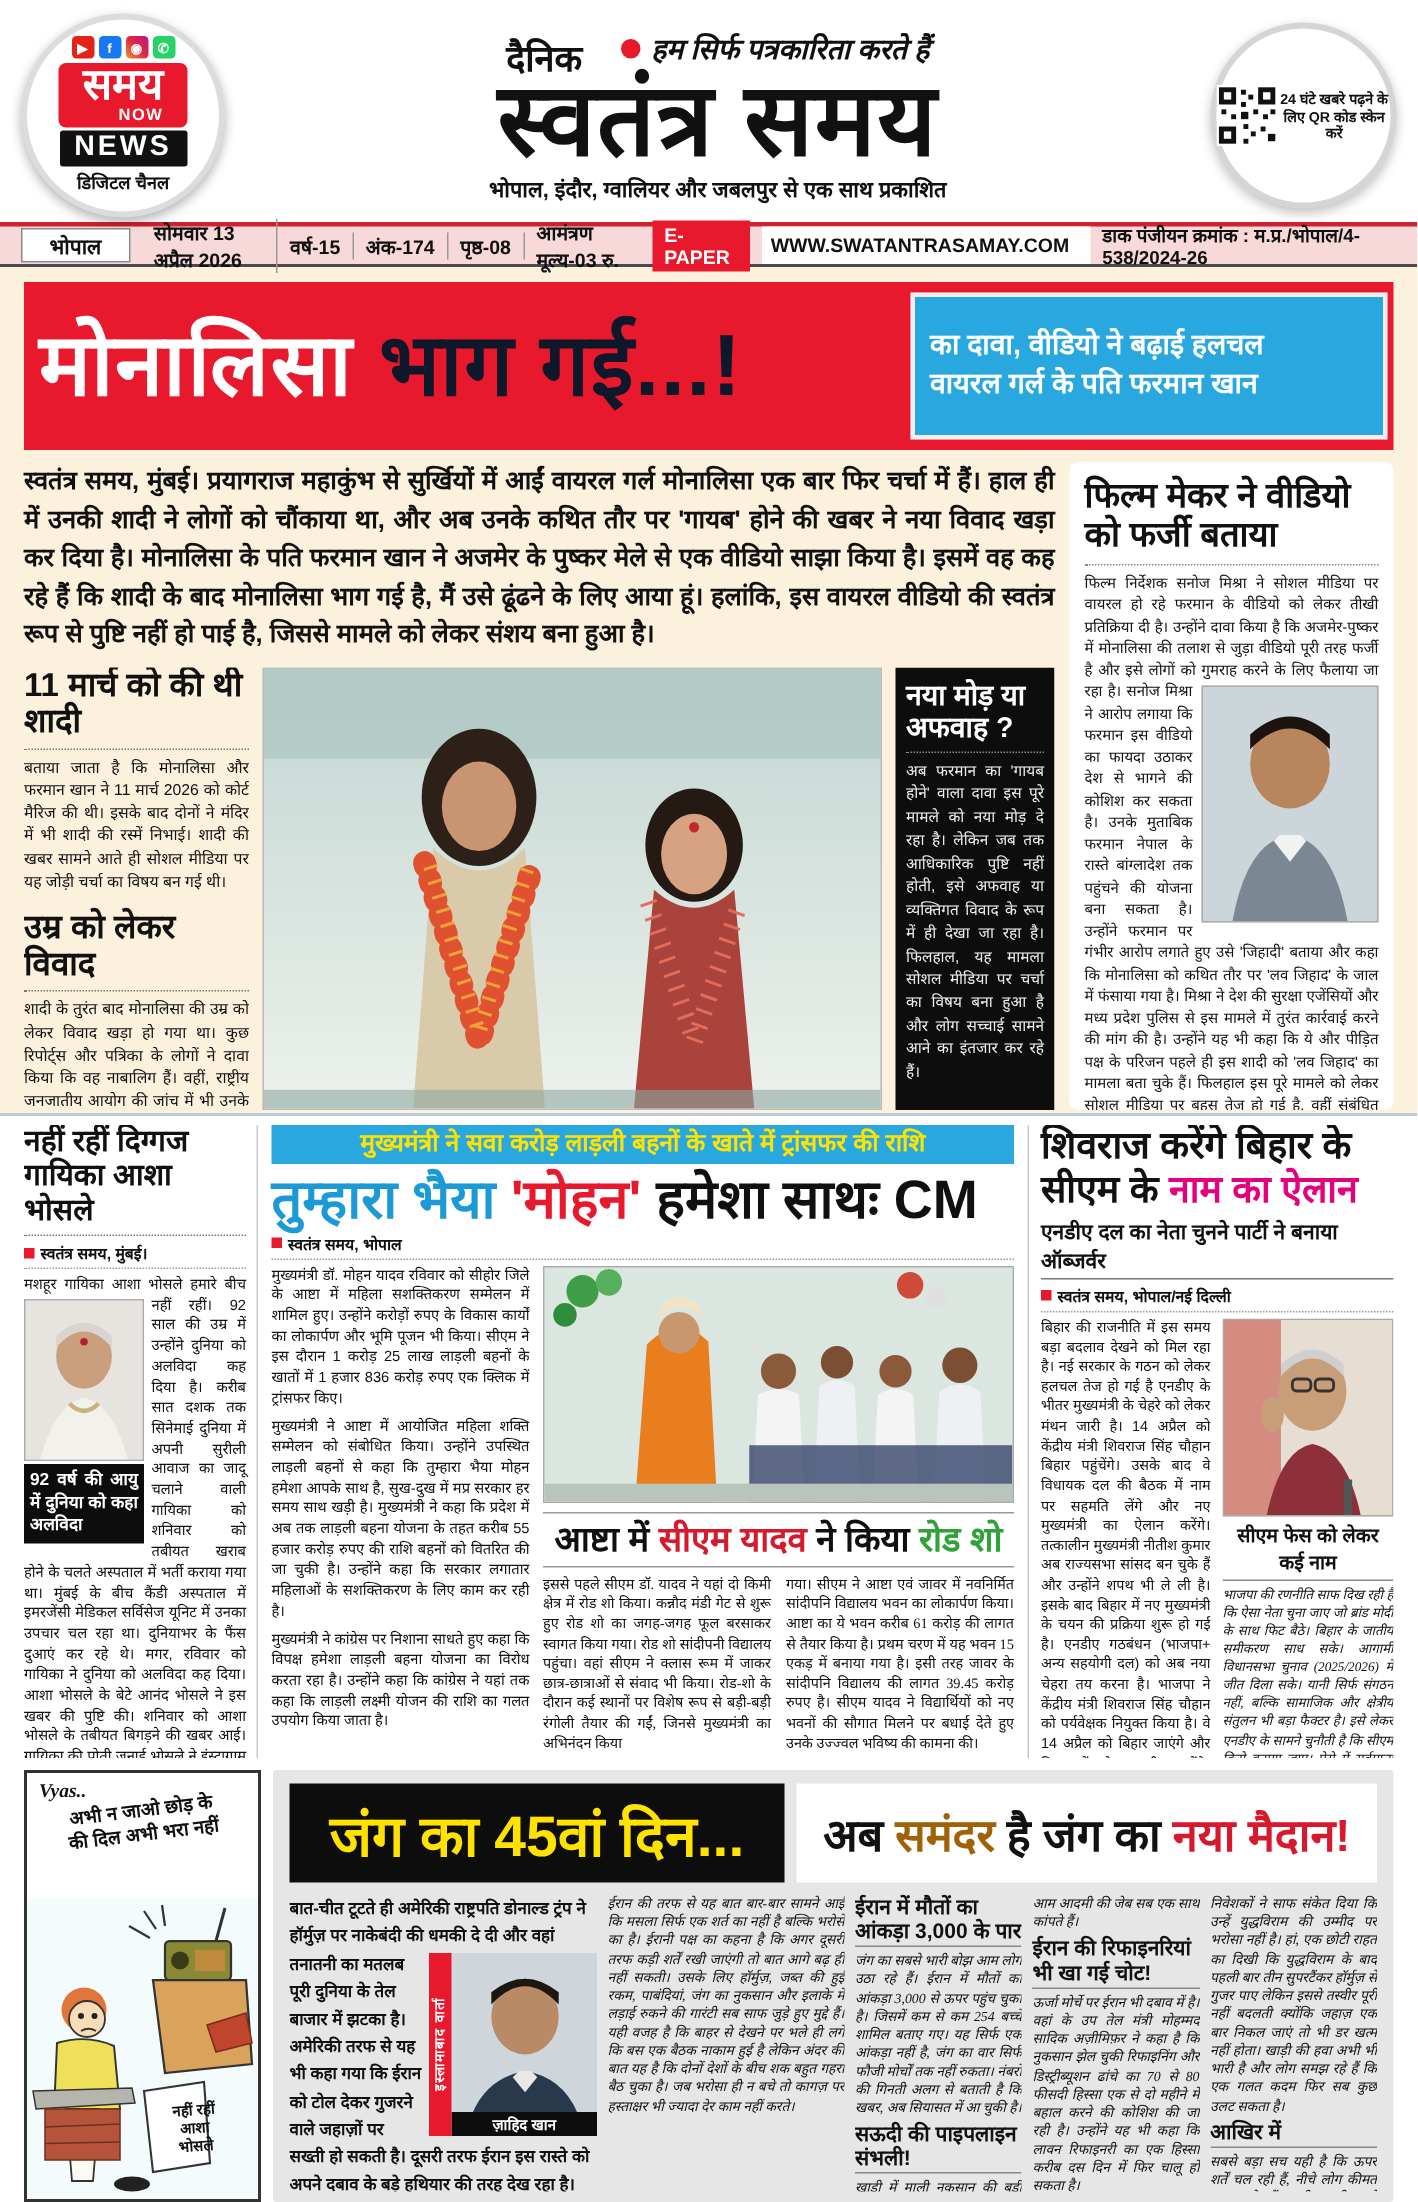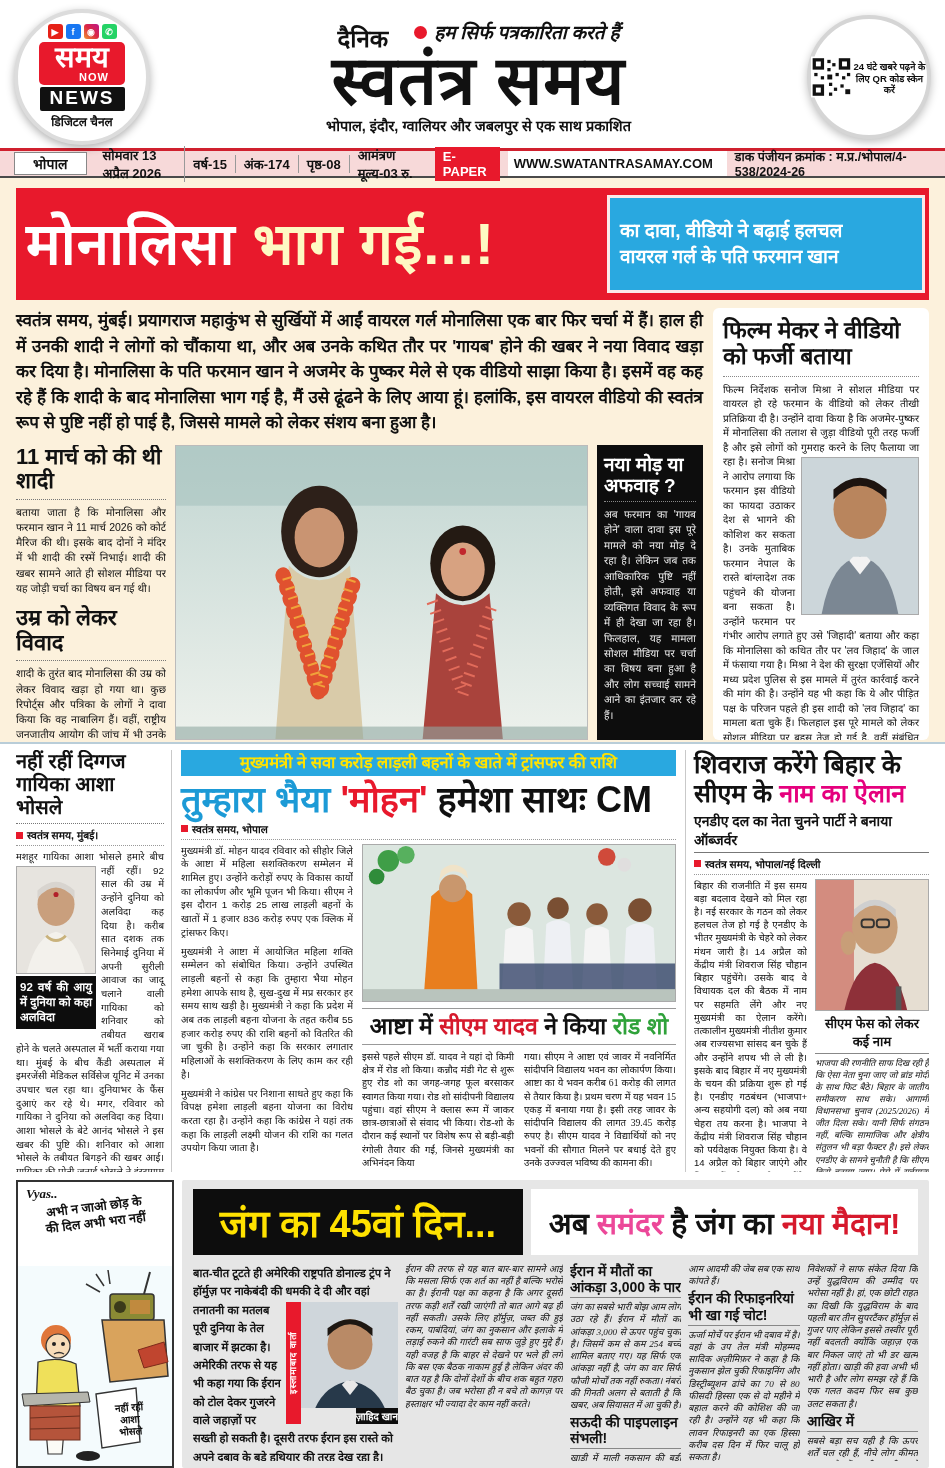--- a/index.html
+++ b/index.html
@@ -36,21 +36,21 @@
 .dl-items span{padding:0 8px;border-right:1px solid #999;}
 .dl-items span:last-child{border-right:none;}
 .epaper-chip{background:#e8192c;color:#fff;padding:2px 8px;font-size:13px;}
 .website-seg{background:#fff;padding:2px 14px 2px 6px;align-self:stretch;display:flex;align-items:center;}
 .postal{margin-left:auto;font-size:12.5px;}
 
 
 .lead{height:566px;background:#fcf1dc;padding:10px 16px 8px;border-bottom:2px solid #b9cdd8;}
 .headline-row{position:relative;height:112px;background:#e8192c;display:flex;align-items:center;padding-left:10px;}
 .main-head{font-weight:900;font-size:58px;line-height:1;letter-spacing:1px;white-space:nowrap;}
-.mh-white{color:#fff;}.mh-yellow{color:#fef9c3;}
+.mh-white{color:#fff;}.mh-yellow{color:#0f172a;}
 .claim-box{position:absolute;right:4px;top:7px;bottom:7px;width:318px;background:#29a8e0;border:3px solid #fce9e9;color:#fff;font-weight:800;font-size:19px;line-height:1.35;display:flex;flex-direction:column;justify-content:center;padding:4px 10px;}
 .lead-main{display:flex;margin-top:8px;gap:10px;height:432px;}
 .lead-left{flex:1;display:flex;flex-direction:column;}
 .lead-intro{font-size:17px;font-weight:600;line-height:1.5;text-align:justify;}
 .lead-intro .dl-bold{font-weight:900;}
 .lead-cols{display:flex;gap:9px;margin-top:9px;flex:1;overflow:hidden;}
 .subcol{width:150px;overflow:hidden;}
 .sec-title{font-size:22px;font-weight:900;line-height:1.12;border-bottom:1px dotted #777;padding-bottom:5px;margin-bottom:5px;}
 .body-txt{font-size:10.5px;line-height:1.45;text-align:justify;}
 .mt8{margin-top:10px;}
@@ -106,32 +106,32 @@
 .bottom-row{height:292px;display:flex;padding:4px 16px 0;gap:8px;}
 .cartoon{width:158px;border:2px solid #333;background:#fff;position:relative;overflow:hidden;}
 .cartoon-sig{position:absolute;top:4px;left:8px;font-family:"Liberation Serif",serif;font-style:italic;font-weight:700;font-size:13px;}
 .cartoon-caption{position:absolute;top:18px;left:4px;right:4px;text-align:center;font-weight:800;font-size:12.5px;line-height:1.25;transform:rotate(-7deg);}
 .cartoon svg{position:absolute;bottom:0;left:0;width:100%;height:200px;}
 .paper-note{position:absolute;bottom:28px;right:14px;width:56px;text-align:center;font-weight:800;font-size:10px;line-height:1.2;transform:rotate(-4deg);}
 .war-box{flex:1;background:#e6e6e6;border-radius:2px;padding:9px 11px;overflow:hidden;}
 .war-top{display:flex;gap:8px;height:66px;}
 .day-banner{width:330px;background:#0d0d0d;color:#ffe200;font-size:38px;font-weight:900;display:flex;align-items:center;justify-content:center;white-space:nowrap;}
 .war-headline{flex:1;background:#fff;display:flex;align-items:center;justify-content:center;font-size:30px;font-weight:900;white-space:nowrap;gap:8px;}
-.wh-blue{color:#ec4899;font-family:Liberation Serif, serif;}.wh-red{color:#d6192c;}
+.wh-blue{color:#a16207;font-family:Liberation Serif, serif;}.wh-red{color:#d6192c;}
 .war-cols{display:flex;gap:7px;margin-top:8px;height:198px;overflow:hidden;}
 .war-col{overflow:hidden;}
 .w1{width:205px;}
 .w2{width:158px;}
 .w3{flex:1;}
 .w4{flex:1;}
 .w5{flex:1;}
 .war-bold{font-size:11.3px;font-weight:800;line-height:1.45;text-align:justify;}
 .islamabad-photo{float:right;width:112px;height:122px;margin:2px 0 3px 5px;display:flex;}
 .isb-strip{width:15px;background:#e8192c;color:#fff;font-size:9px;font-weight:800;writing-mode:vertical-rl;transform:rotate(180deg);text-align:center;letter-spacing:1px;}
-.isb-right{flex:1;display:flex;flex-direction:column;align-items:flex-end;}
+.isb-right{flex:1;display:flex;flex-direction:column;}
 .isb-right svg{flex:1;width:100%;display:block;background:#cfd6db;}
 .isb-cap{background:#0d0d0d;color:#fff;font-size:10px;font-weight:800;text-align:center;padding:1px 0;}
 .war-sub{font-size:14px;font-weight:900;line-height:1.15;border-bottom:1px solid #888;padding-bottom:2px;margin:3px 0 3px;}
 .war-sub.first{margin-top:0;}
 .war-txt{font-family:"Liberation Serif",serif;font-style:italic;font-size:9.2px;line-height:1.33;text-align:justify;display:block;}
 </style>
 </head>
 <body>
 
 <div class="page">

